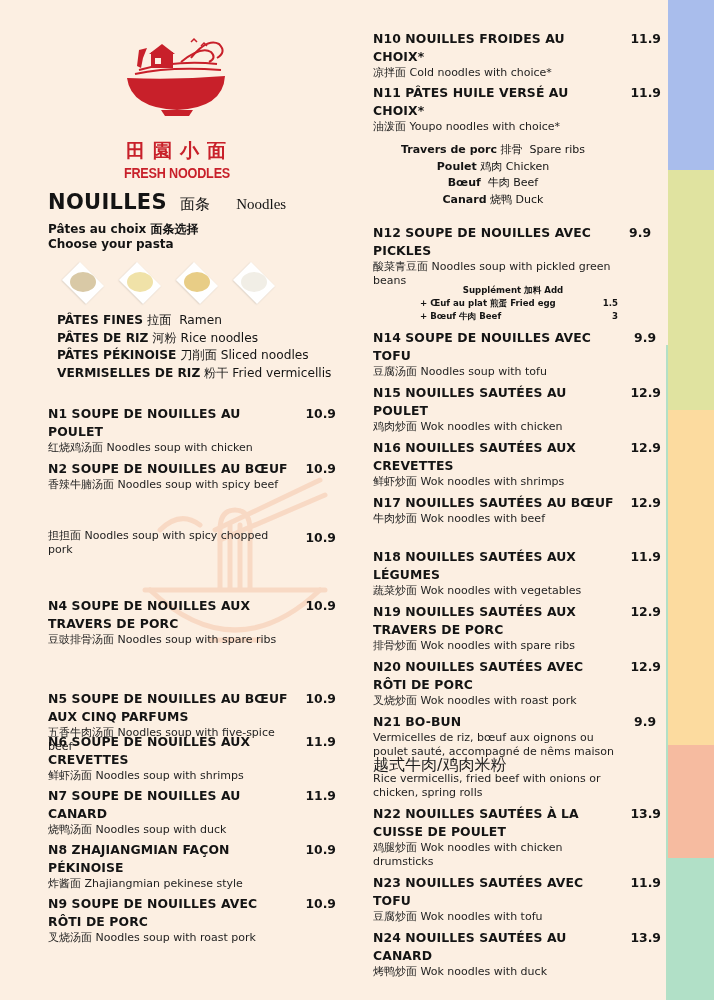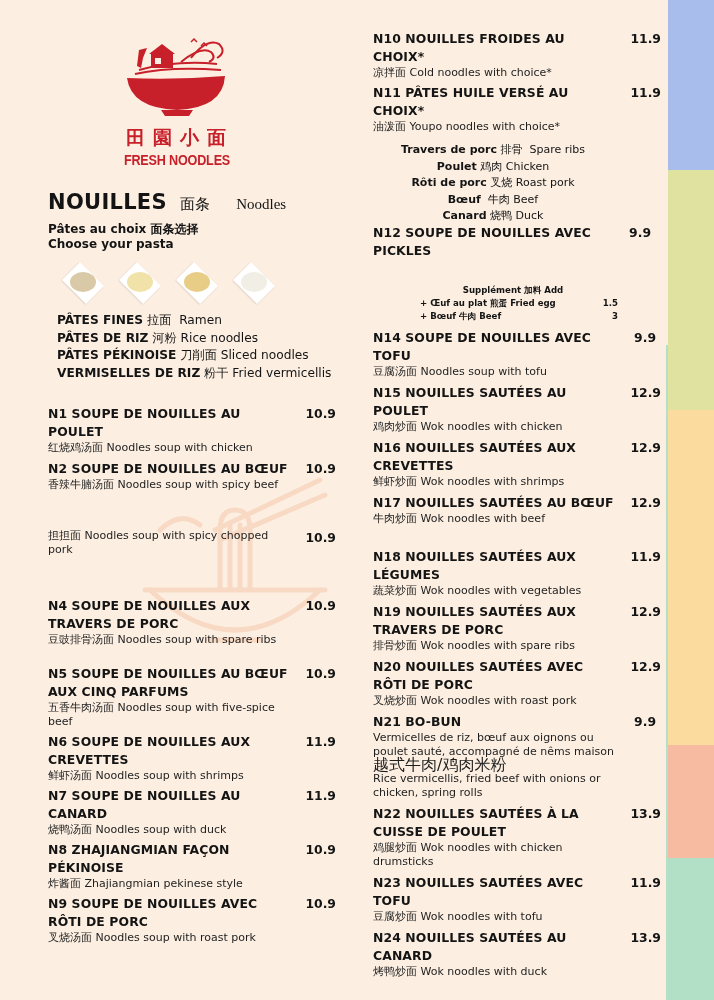--- a/index.html
+++ b/index.html
@@ -16,21 +16,21 @@
   .tabs { position: absolute; left: 668px; top: 0; width: 46px; height: 1000px; }
   .tab { position: absolute; left: 0; width: 46px; }
   .vline { position: absolute; left: 666px; top: 345px; width: 2px; height: 655px; background: #b3e0c6; }
 
   
   .watermark { position: absolute; left: 120px; top: 470px; width: 230px; height: 200px; opacity: 0.28; }
 
   
   .logo { position: absolute; left: 112px; top: 36px; width: 130px; }
   .logo svg { display: block; margin: 0 auto; }
-  .logo-cn { text-align: center; color: #c8202a; font-size: 19px; letter-spacing: 8px; font-family: "DejaVu Serif", serif; font-weight: bold; margin-top: 9px; padding-left: 6px; }
+  .logo-cn { text-align: center; color: #c8202a; font-size: 19px; letter-spacing: 8px; font-family: "DejaVu Serif", serif; font-weight: bold; margin-top: 22px; padding-left: 6px; }
   .logo-en { text-align: center; color: #c8202a; font-size: 14px; font-weight: bold; font-family: "Liberation Sans", sans-serif; letter-spacing: -0.2px; margin-top: 1px; transform: scaleX(0.9); }
 
   
   .section-title { position: absolute; left: 48px; top: 190px; white-space: nowrap; }
   .section-title .fr { font-size: 21px; font-weight: 900; font-family: "DejaVu Sans", sans-serif; letter-spacing: 0.3px; }
   .section-title .rest { font-size: 15px; margin-left: 8px; font-family: Liberation Serif, serif; }
 
   .pasta-head { position: absolute; left: 48px; top: 222px; font-size: 12px; font-weight: bold; line-height: 15px; }
 
   .pasta-imgs { position: absolute; left: 58px; top: 262px; display: flex; gap: 7px; }
@@ -157,21 +157,21 @@
     </div>
     <div class="item" style="top:529px">
         <div class="price">10.9</div>
       <div class="desc">担担面 Noodles soup with spicy chopped pork</div>
     </div>
     <div class="item" style="top:597px">
       <div class="title">N4 SOUPE DE NOUILLES AUX TRAVERS DE PORC</div>
         <div class="price">10.9</div>
       <div class="desc">豆豉排骨汤面 Noodles soup with spare ribs</div>
     </div>
-    <div class="item" style="top:665px">
+    <div class="item" style="top:690px">
       <div class="title">N5 SOUPE DE NOUILLES AU BŒUF AUX CINQ PARFUMS</div>
         <div class="price">10.9</div>
       <div class="desc">五香牛肉汤面 Noodles soup with five-spice beef</div>
     </div>
     <div class="item" style="top:733px">
       <div class="title">N6 SOUPE DE NOUILLES AUX CREVETTES</div>
         <div class="price">11.9</div>
       <div class="desc">鲜虾汤面 Noodles soup with shrimps</div>
     </div>
     <div class="item" style="top:787px">
@@ -199,28 +199,28 @@
     </div>
     <div class="item" style="top:84px">
       <div class="title">N11 PÂTES HUILE VERSÉ AU CHOIX*</div>
         <div class="price">11.9</div>
       <div class="desc">油泼面 Youpo noodles with choice*</div>
     </div>
 
     <div class="choices">
       <div><span class="b">Travers de porc</span> <span>排骨</span>&nbsp; <span>Spare ribs</span></div>
       <div><span class="b">Poulet</span> <span>鸡肉</span> <span>Chicken</span></div>
-      <div><span class="b">Rôti de porc</span> <span>叉烧</span> <span>Roast pork</span></div>
       <div><span class="b">Bœuf</span>&nbsp; <span>牛肉</span> <span>Beef</span></div>
       <div><span class="b">Canard</span> <span>烧鸭</span> <span>Duck</span></div>
     </div>
 
     <div class="item" style="top:224px">
       <div class="title">N12 SOUPE DE NOUILLES AVEC PICKLES</div>
         <div class="price" style="right:10px">9.9</div>
+      <div class="desc">酸菜青豆面 Noodles soup with pickled green beans</div>
     </div>
 
     <div class="supp">
       <div class="head">Supplément 加料 Add</div>
       <div class="row"><span>+ Œuf au plat  煎蛋  Fried egg</span><span class="p">1.5</span></div>
       <div class="row"><span>+ Bœuf  牛肉  Beef</span><span class="p">3</span></div>
     </div>
 
     <div class="item" style="top:329px">
       <div class="title">N14 SOUPE DE NOUILLES AVEC TOFU</div>

